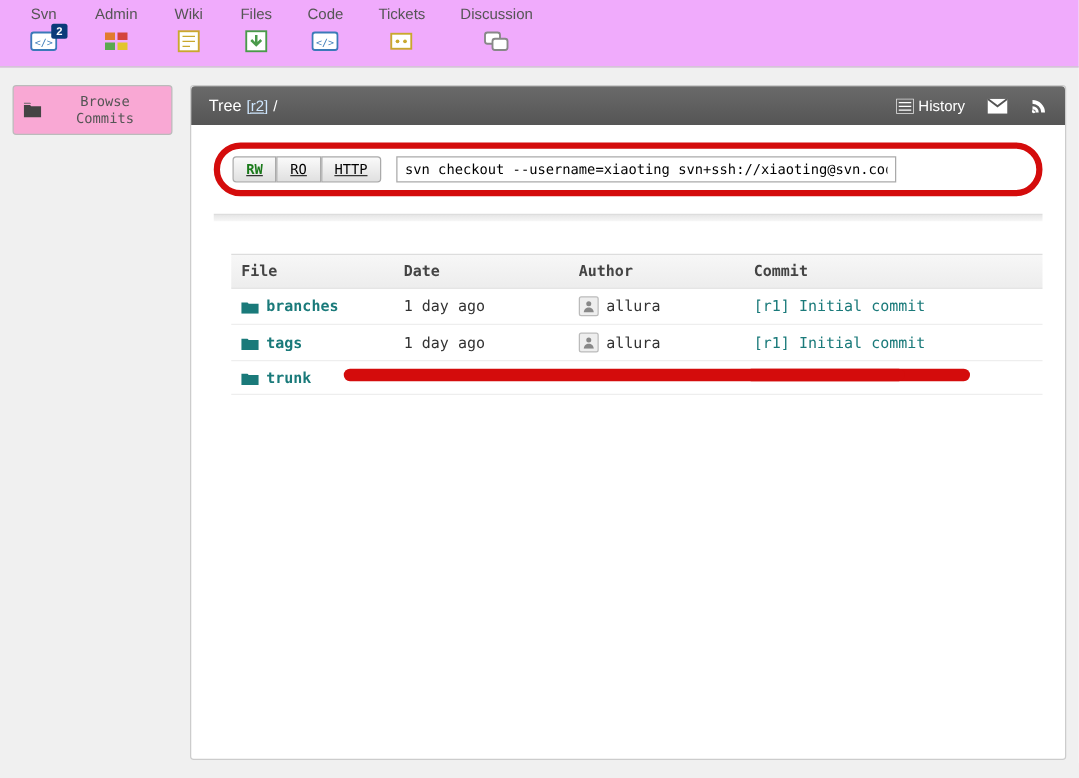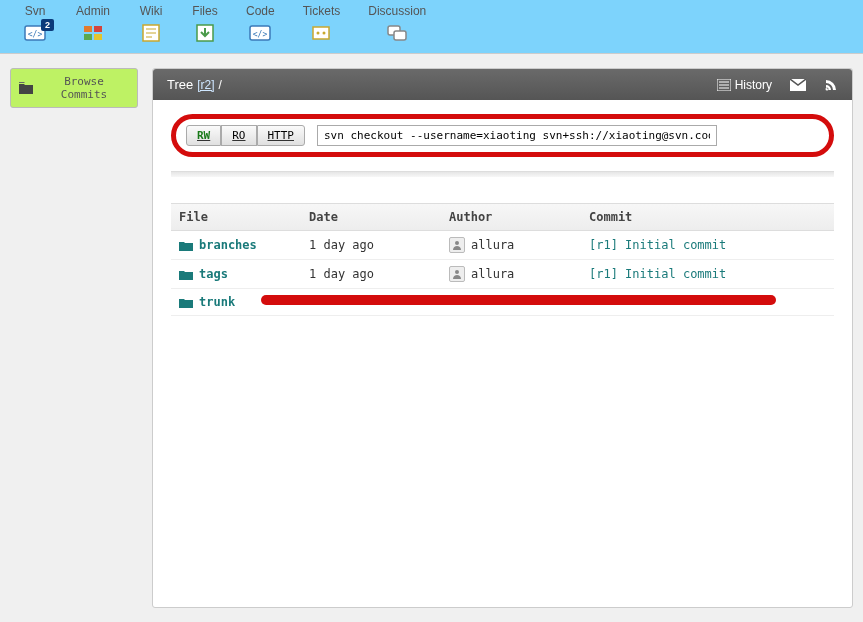--- a/index.html
+++ b/index.html
@@ -8,21 +8,21 @@
     font-size: 12px;
     background: #f0f0f0;
     color: #333;
     width: 863px;
     height: 622px;
     overflow: hidden;
   }
   .topnav {
     display: flex;
     gap: 0;
-    background: #7dd3fc;
+    background: #f0abfc;
     border-bottom: 1px solid #ccc;
     height: 54px;
     padding: 0 8px;
   }
   .topnav-item {
     display: flex;
     flex-direction: column;
     align-items: center;
     justify-content: flex-start;
     padding: 4px 14px 4px 14px;
@@ -47,21 +47,21 @@
     display: flex;
     padding: 14px 10px;
     gap: 14px;
     height: calc(100% - 54px);
   }
   .side {
     width: 128px;
     flex-shrink: 0;
   }
   .browse-btn {
-    background: #bef264;
+    background: #f9a8d4;
     border: 1px solid #bbb;
     border-radius: 3px;
     padding: 6px 8px;
     font-family: monospace, "Courier New";
     font-size: 11px;
     width: 100%;
     display: flex;
     align-items: center;
     gap: 6px;
     cursor: pointer;
@@ -120,21 +120,21 @@
     width: 400px;
     background:#fff;
   }
   .hr-gradient {
     margin: 6px 18px;
     height: 6px;
     background: linear-gradient(#e6e6e6,#f7f7f7);
     border-top:1px solid #ddd;
   }
   .listing {
-    margin: 20px 18px 0 18px;
+    margin: 20px 18px 0 32px;
     border-top:1px solid #ddd;
   }
   .listing-head, .listing-row {
     display: grid;
     grid-template-columns: 130px 140px 140px 1fr;
     padding: 6px 8px;
     font-family: monospace, "Courier New";
     font-size: 12px;
     align-items: center;
   }

